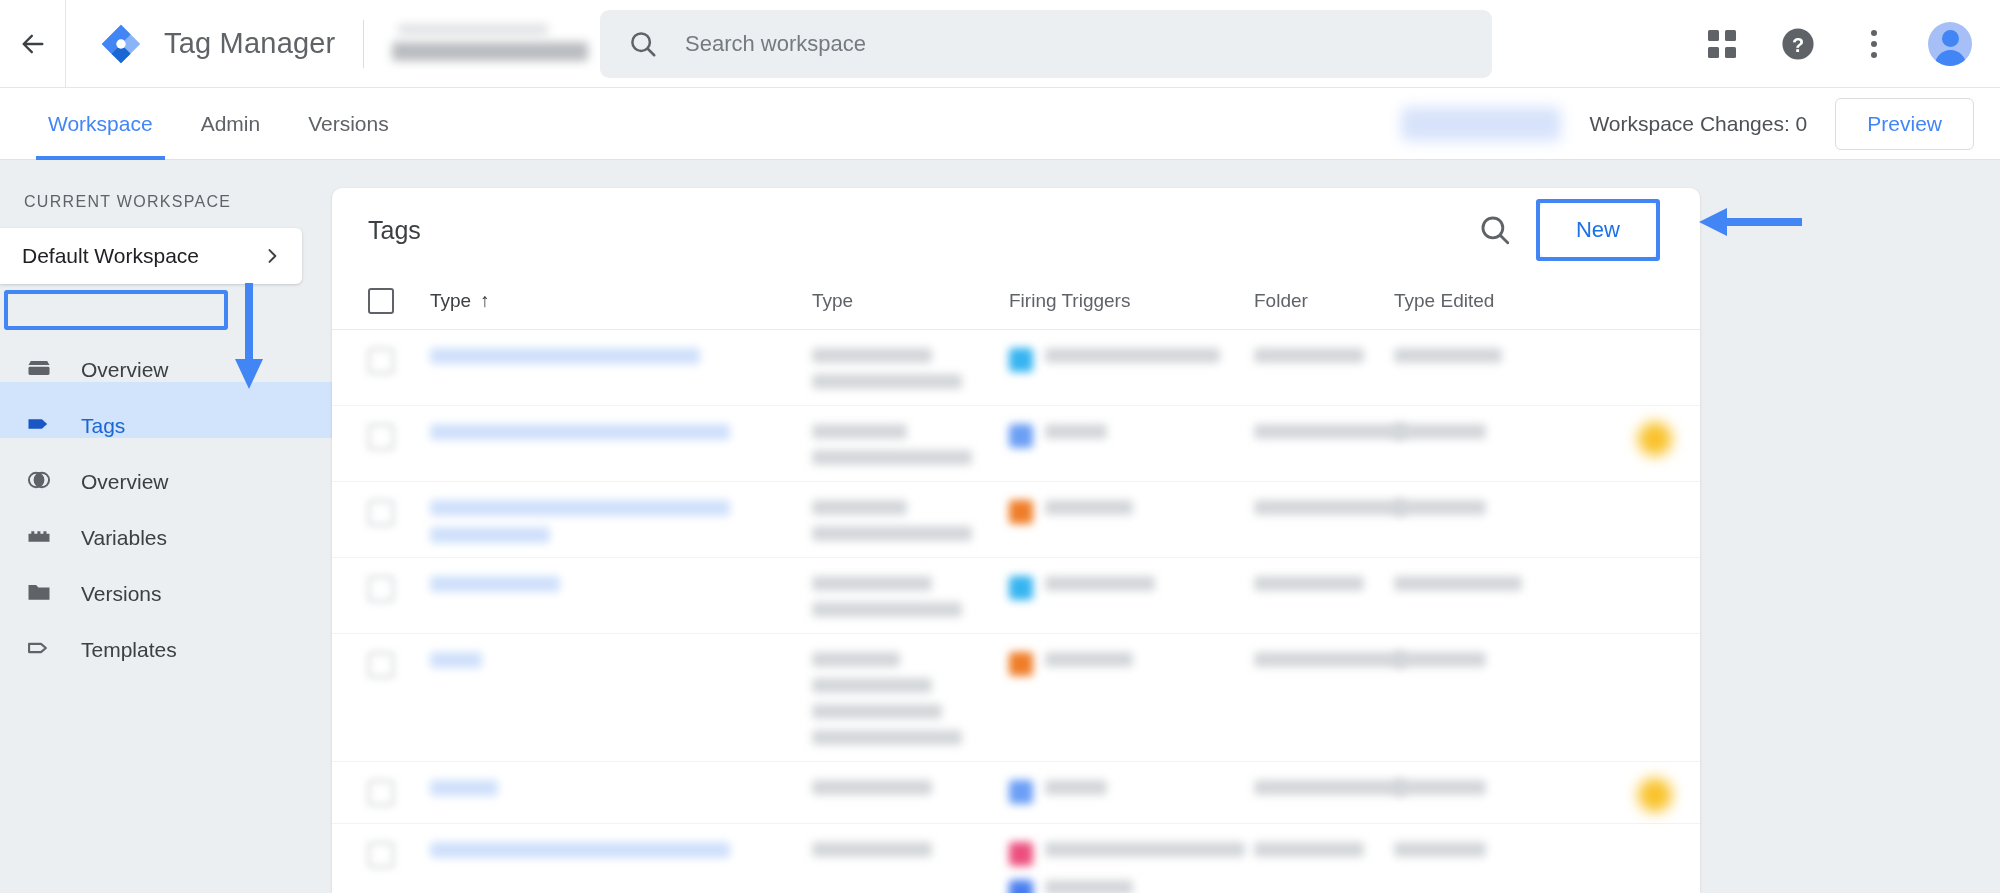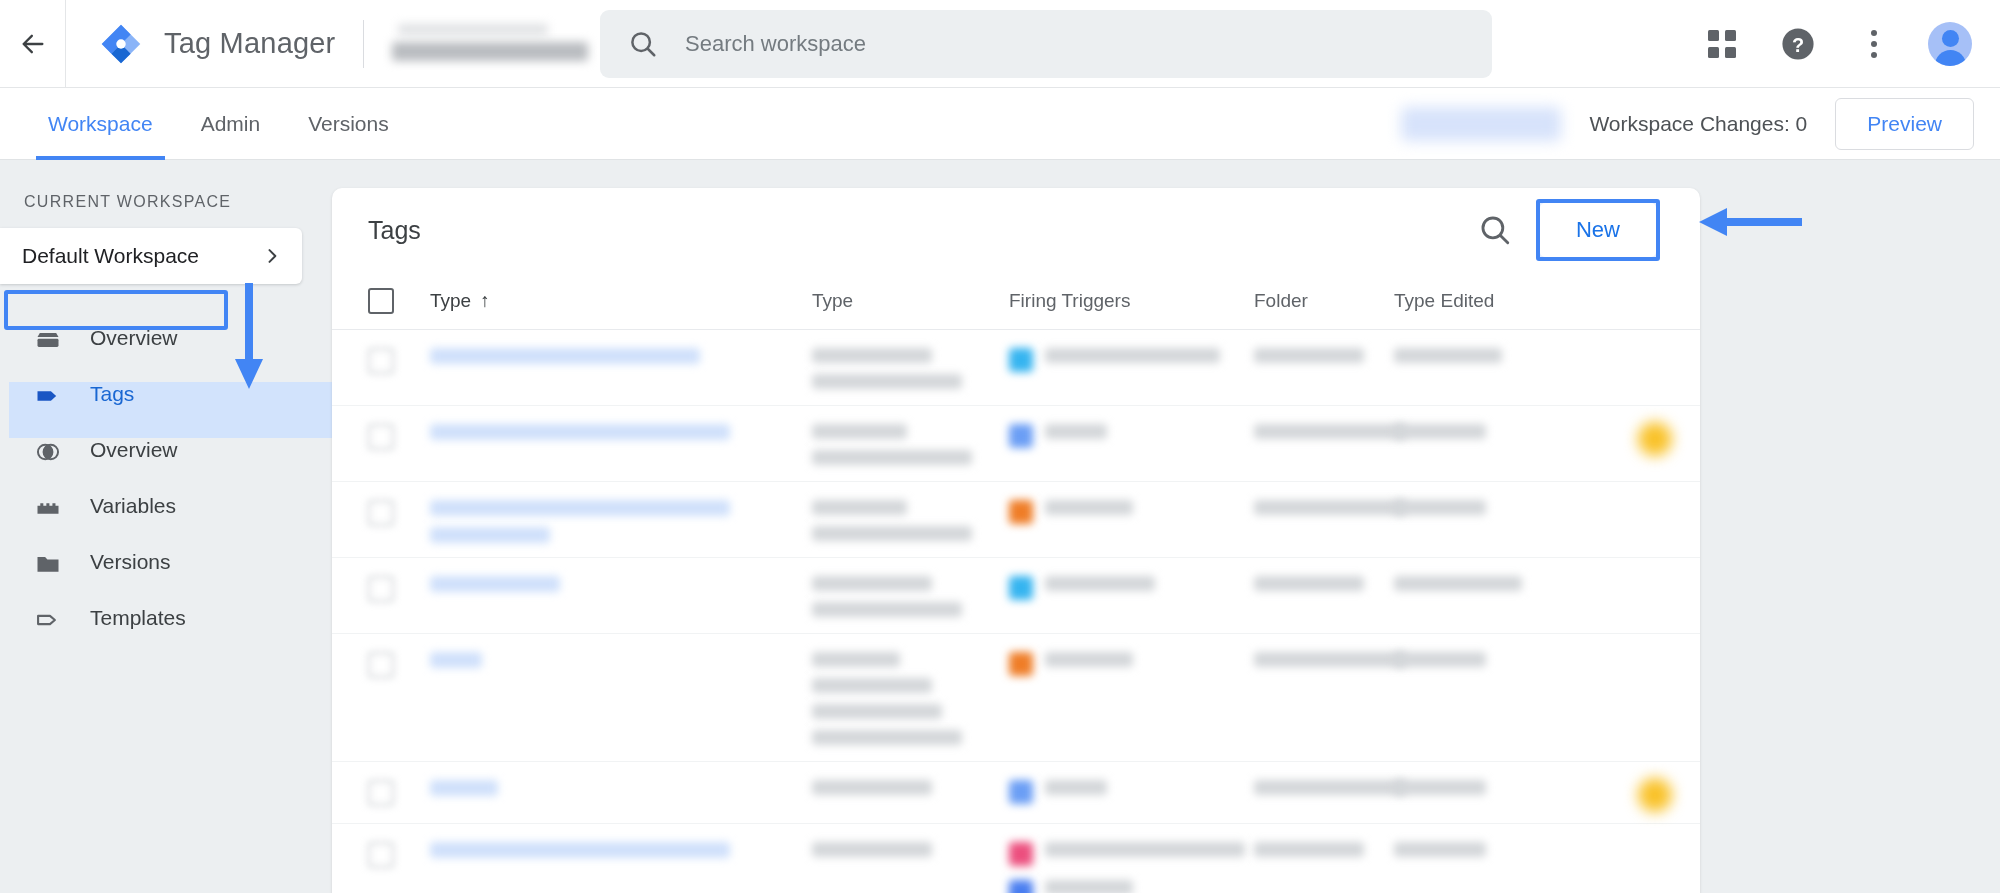--- a/index.html
+++ b/index.html
@@ -98,22 +98,22 @@
     margin: 17px 0 0 0; width: 302px; height: 56px; background: #fff;
     border-radius: 0 6px 6px 0; box-shadow: 0 1px 3px rgba(60,64,67,.22);
     display: flex; align-items: center; justify-content: space-between;
     padding: 0 20px 0 22px; cursor: pointer;
   }
   .ws-card span { font-size: 21px; color: #202124; font-weight: 500; }
   .chev { width: 20px; height: 20px; color: #3c4043; }
 
   .navlist { margin-top: 42px; }
   .navitem {
-    display: flex; align-items: flex-start; height: 56px; padding-left: 24px; gap: 27px;
-    cursor: pointer; position: relative; margin-left: 9px;
+    display: flex; align-items: flex-end; height: 56px; padding-left: 24px; gap: 27px;
+    cursor: pointer; position: relative;
   }
   .navitem .nicon { width: 30px; display: flex; justify-content: center; color: #5f6368; }
   .navitem .nlabel { font-size: 21px; color: #3c4043; }
   .navitem.selected { background: #d2e3fc; }
   .navitem.selected .nlabel { color: #1967d2; }
   .navitem.selected .nicon { color: #1a73e8; }
 
   
   .card {
     position: absolute; left: 332px; top: 188px; width: 1368px; height: 740px;

